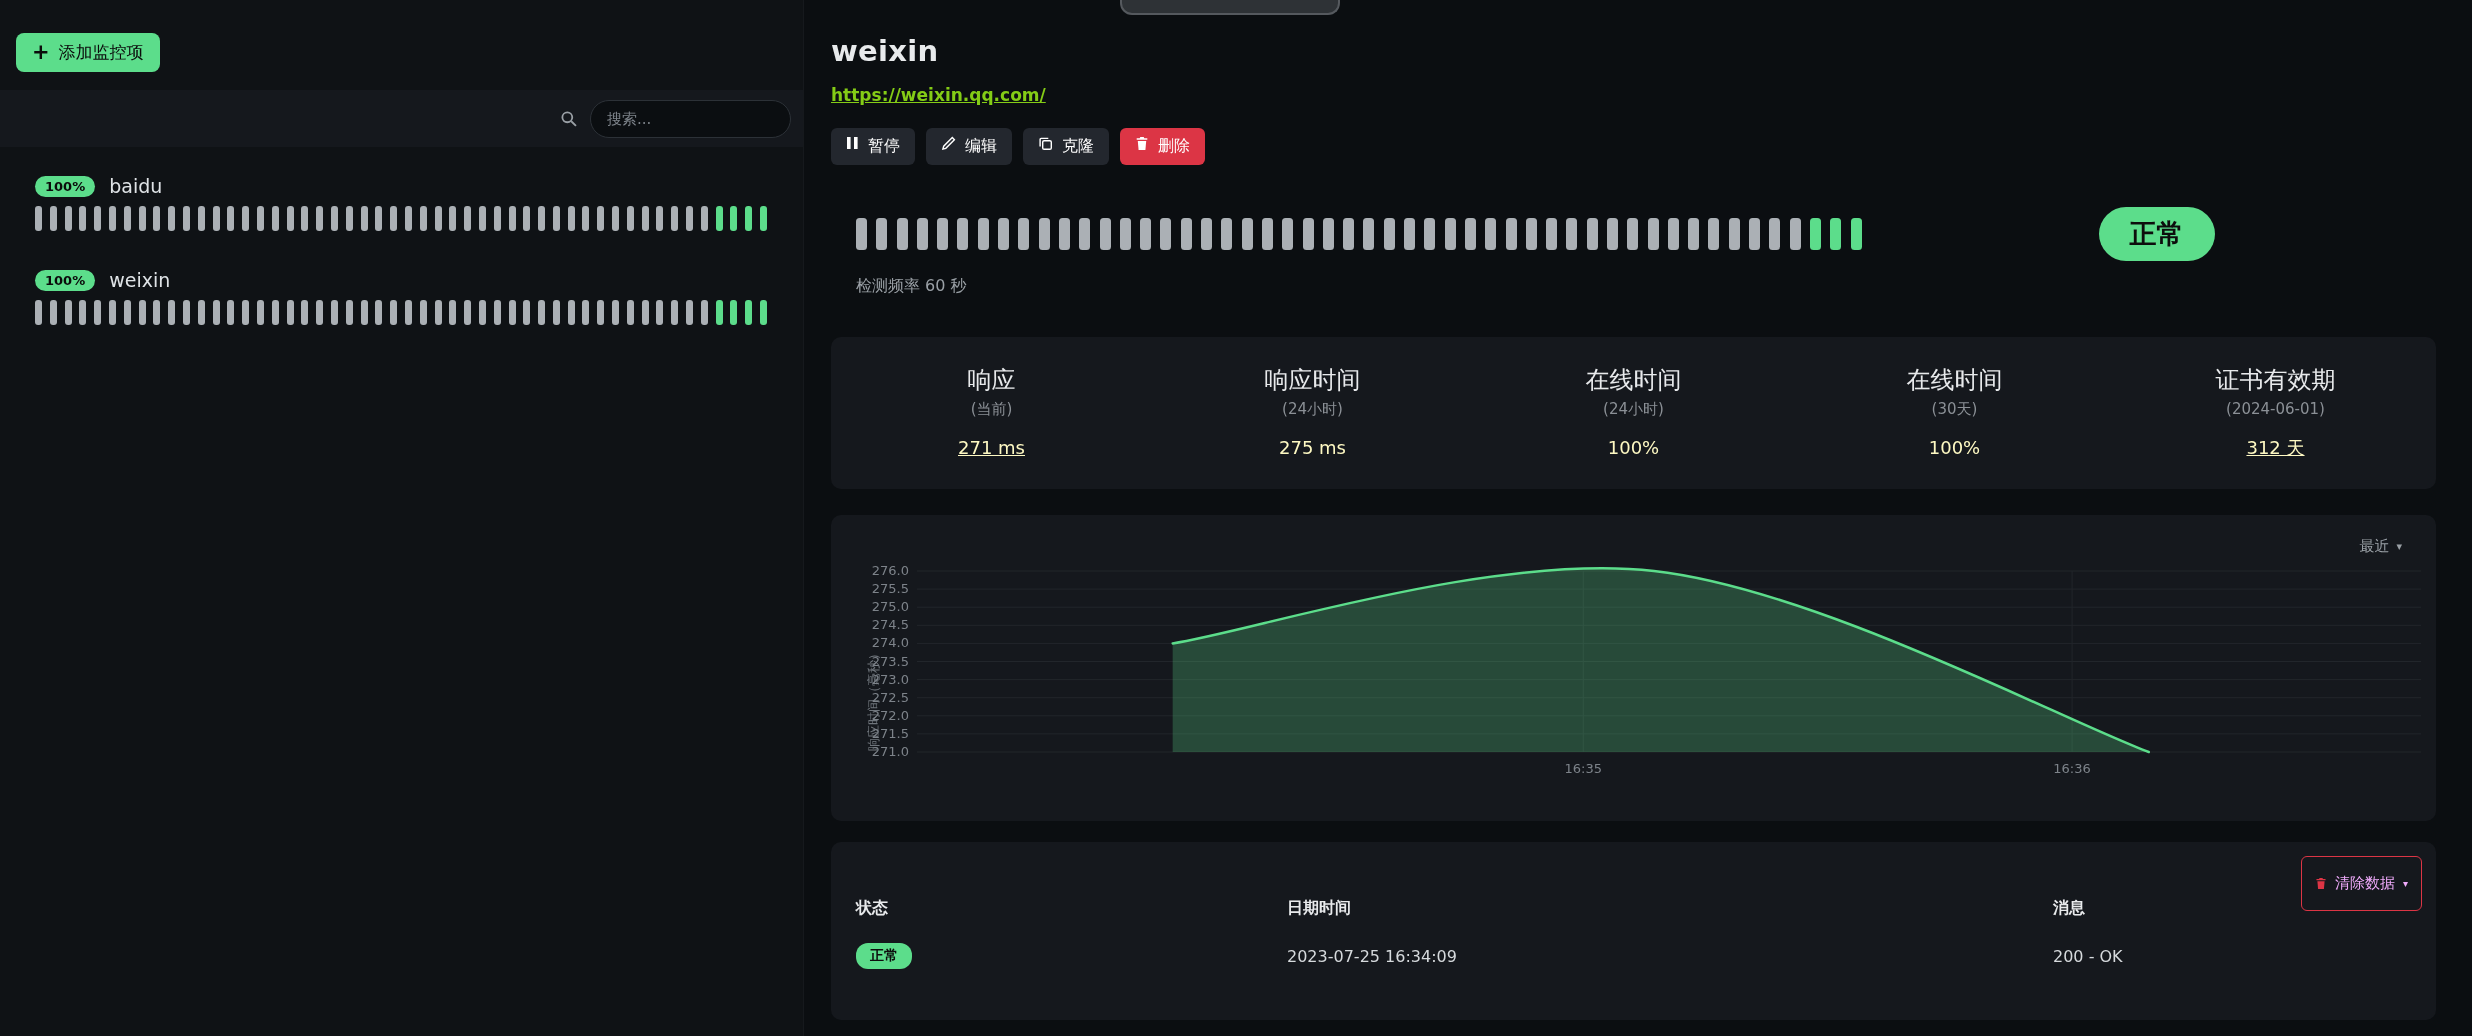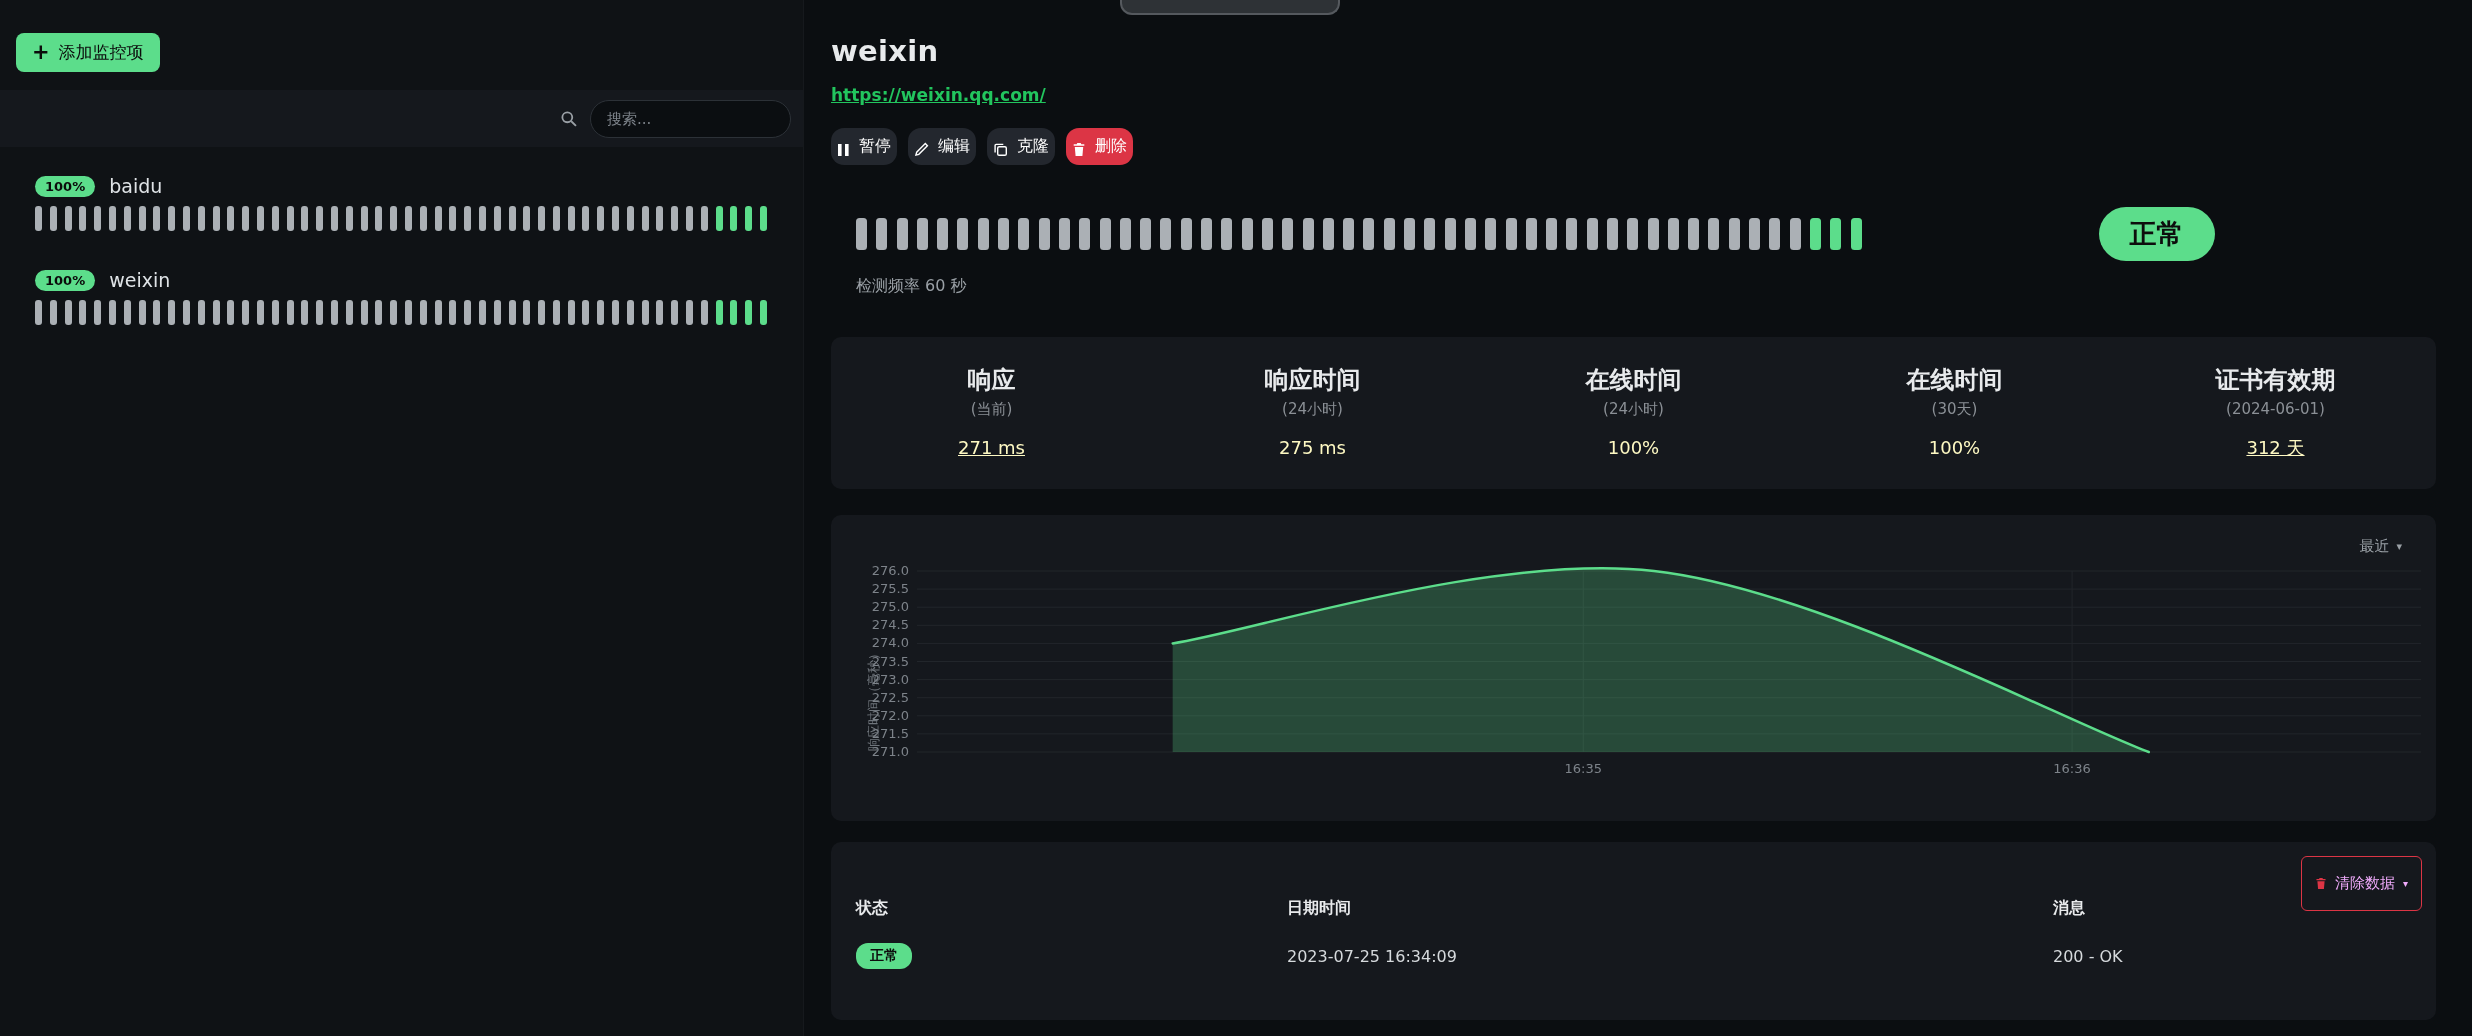--- a/index.html
+++ b/index.html
@@ -31,38 +31,38 @@
   .beats.small{gap:7.8px}
   .beats.small .beat{width:7px;height:25px;border-radius:3px}
   .beats.big{gap:9.3px}
   .beats.big .beat{width:11px;height:32px;border-radius:3.5px}
   .beat{background:#abb0b5}
   .beat.up{background:#5cdd8b}
 
   
   .main{position:absolute;left:804px;top:0;width:1668px;height:100%;padding:20px 36px 0 27px}
   .page-title{font-size:29px;font-weight:700;margin-top:14px;letter-spacing:.3px}
-  .page-url{display:inline-block;margin-top:17px;color:#22c55e;font-size:17px;font-weight:700;
+  .page-url{display:inline-block;margin-top:17px;color:#84cc16;font-size:17px;font-weight:700;
             text-decoration:underline;cursor:pointer}
   .actions{display:flex;gap:11px;margin-top:23px}
-  .btn{display:inline-flex;align-items:flex-end;gap:9px;padding:8px 6px;border-radius:13px;border:none;
+  .btn{display:inline-flex;align-items:flex-start;gap:9px;padding:8px 15px;border-radius:6px;border:none;
        font-size:16px;color:#fff;background:#23272e;cursor:pointer;font-family:inherit}
   .btn.danger{background:#dc3545}
   .btn svg{display:block}
 
   .hb-section{margin-top:42px;padding-left:25px}
   .hb-row{display:flex;align-items:center}
   .status-pill{background:#5cdd8b;color:#0d0d0d;font-size:27px;font-weight:700;padding:11px 31px;
                border-radius:40px;margin-left:237px;line-height:1.2}
   .hb-caption{margin-top:15px;font-size:16px;color:#9aa0a6}
 
   .card{background:#15181d;border-radius:10px}
   .stats-card{margin-top:40px;height:152px;display:flex;padding-top:27px}
   .stat-col{flex:1;text-align:center}
-  .stat-title{font-size:24px;font-weight:700;color:#e8eaec}
+  .stat-title{font-size:24px;font-weight:400;color:#e8eaec}
   .stat-sub{font-size:15px;color:#8b9096;margin-top:4px}
   .stat-value{font-size:18px;color:#fef9c3;margin-top:18px}
   .stat-value.u{text-decoration:underline}
 
   .chart-card{margin-top:26px;height:306px;position:relative}
   .chart-card svg{position:absolute;left:0;top:0}
   .chart-card svg text{font-family:"DejaVu Sans","Liberation Sans",sans-serif}
   .period{position:absolute;top:22px;right:34px;color:#9aa0a6;font-size:15px;display:flex;
           align-items:center;gap:7px;cursor:pointer}
   .caret{font-size:11px;line-height:1}

